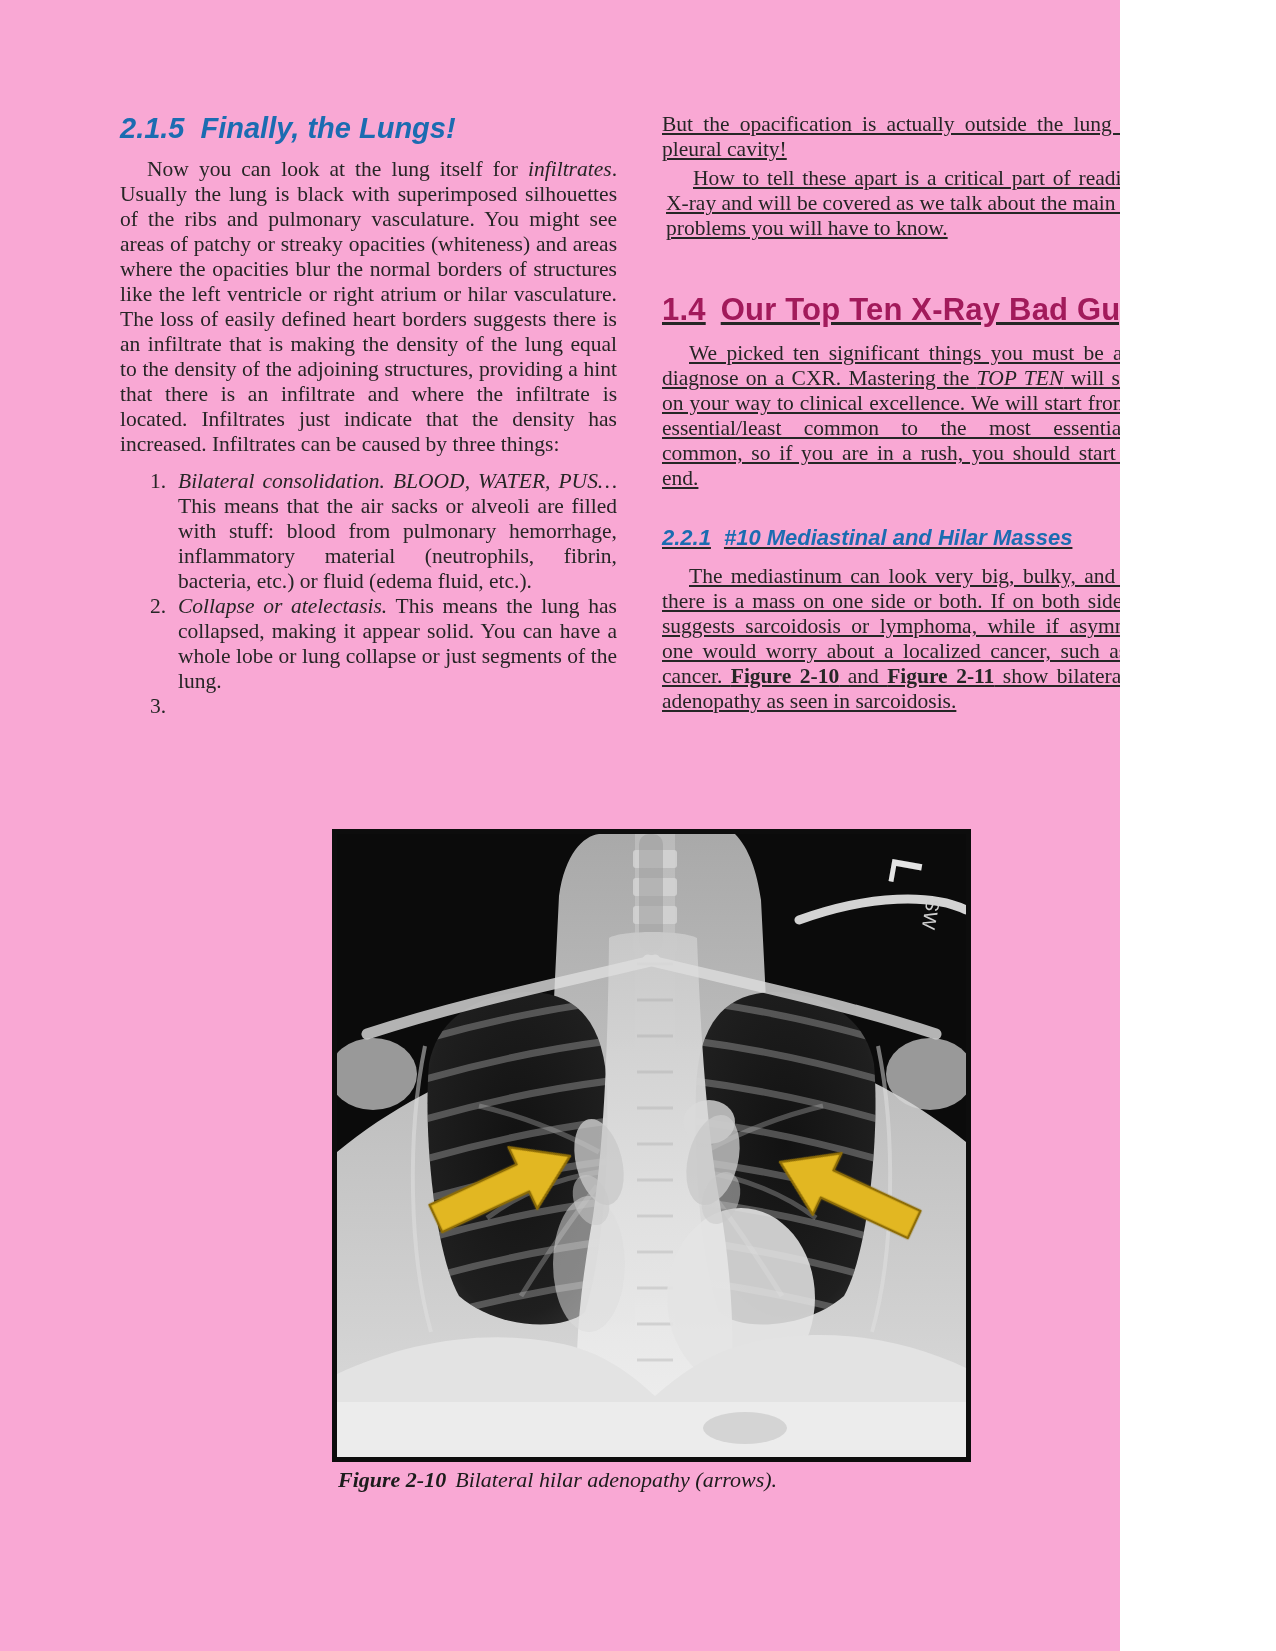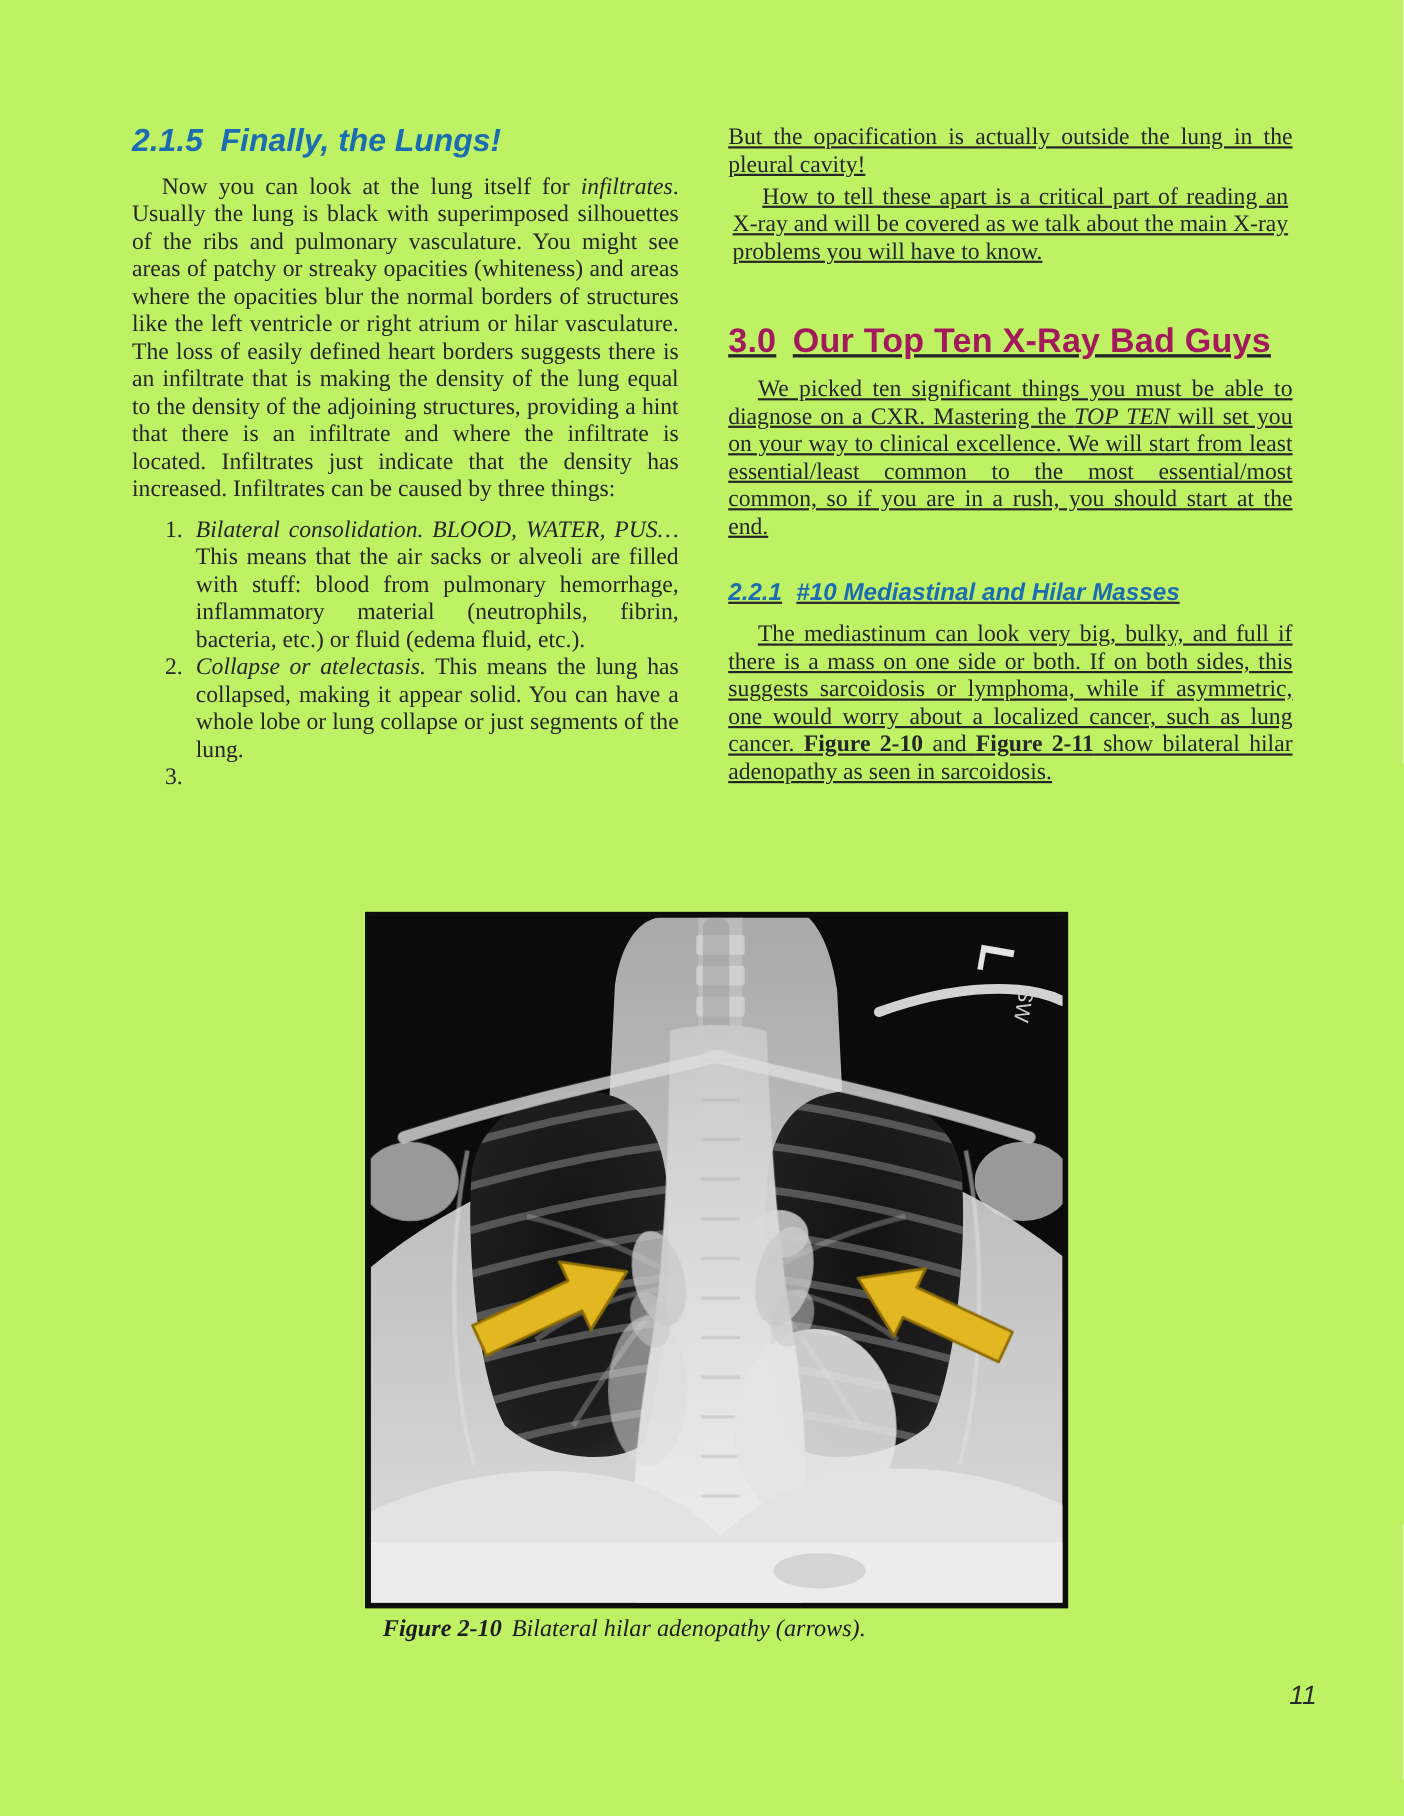--- a/index.html
+++ b/index.html
@@ -3,21 +3,21 @@
 <meta charset="utf-8">
 <style>
   :root{
     --accent-blue:#1b6cb1;
     --accent-magenta:#a21a5b;
     --arrow-yellow:#e2b722;
     --body-text:#262626;
   }
   html,body{margin:0;padding:0;background:#ffffff;}
   .page{
-    position:relative;width:1276px;height:1651px;background:#bef264;overflow:hidden;
+    position:relative;width:1120px;height:1651px;background:#f9a8d4;overflow:hidden;
     font-family:"Liberation Serif",serif;color:var(--body-text);
   }
   .col{position:absolute;top:112px;}
   .col-left{left:120px;width:497px;}
   .col-right{left:662px;width:513px;text-decoration:underline;}
 
   .body-txt{font-size:21.5px;line-height:25px;text-align:justify;}
   .ind{text-indent:27px;}
 
   h2,h3{margin:0;font-family:"Liberation Sans",sans-serif;}
@@ -40,21 +40,21 @@
   .para-we{margin-top:0;}
   .para-med{margin-top:0;}
 
   .figure{
     position:absolute;left:332px;top:829px;width:629px;height:623px;
     background:#000;border:5px solid #0d0d0d;
   }
   .figure svg{display:block;}
 
   .caption{
-    position:absolute;left:348px;top:1466px;width:660px;
+    position:absolute;left:338px;top:1466px;width:660px;
     font-size:22px;line-height:28px;font-style:italic;color:#1c1c1c;
   }
   .caption .cap-label{font-weight:bold;margin-right:9px;}
 
   .pagenum{
     position:absolute;left:1172px;top:1528px;
     font-family:"Liberation Sans",sans-serif;font-style:italic;font-size:24px;color:#2b2b2b;
   }
 </style>
 </head>
@@ -81,21 +81,21 @@
         <span class="num">3.</span>
       </div>
     </div>
   </div>
 
   <div class="col col-right">
     <p class="body-txt cont-block" style="margin:0;">But the opacification is actually outside the lung in the pleural cavity!</p>
     <p class="body-txt ind para-how" style="margin:4px;">How to tell these apart is a critical part of reading an X-ray and will be covered as we talk about the main X-ray problems you will have to know.</p>
 
     <h2 class="h22">
-      <span class="hnum">3.0</span><span>Our Top Ten X-Ray Bad Guys</span>
+      <span class="hnum">1.4</span><span>Our Top Ten X-Ray Bad Guys</span>
     </h2>
     <p class="body-txt ind para-we" style="margin:0;"><span>We picked ten significant things you must be able to diagnose on a CXR. Mastering the </span><span class="it">TOP TEN</span><span> will set you on your way to clinical excellence. We will start from least essential/least common to the most essential/most common, so if you are in a rush, you should start at the end.</span></p>
 
     <h3 class="h221">
       <span class="hnum">2.2.1</span><span>#10 Mediastinal and Hilar Masses</span>
     </h3>
     <p class="body-txt ind para-med" style="margin:0;"><span>The mediastinum can look very big, bulky, and full if there is a mass on one side or both. If on both sides, this suggests sarcoidosis or lymphoma, while if asymmetric, one would worry about a localized cancer, such as lung cancer. </span><span class="bd">Figure 2-10</span><span> and </span><span class="bd">Figure 2-11</span><span> show bilateral hilar adenopathy as seen in sarcoidosis.</span></p>
   </div>
 
   <div class="figure">

